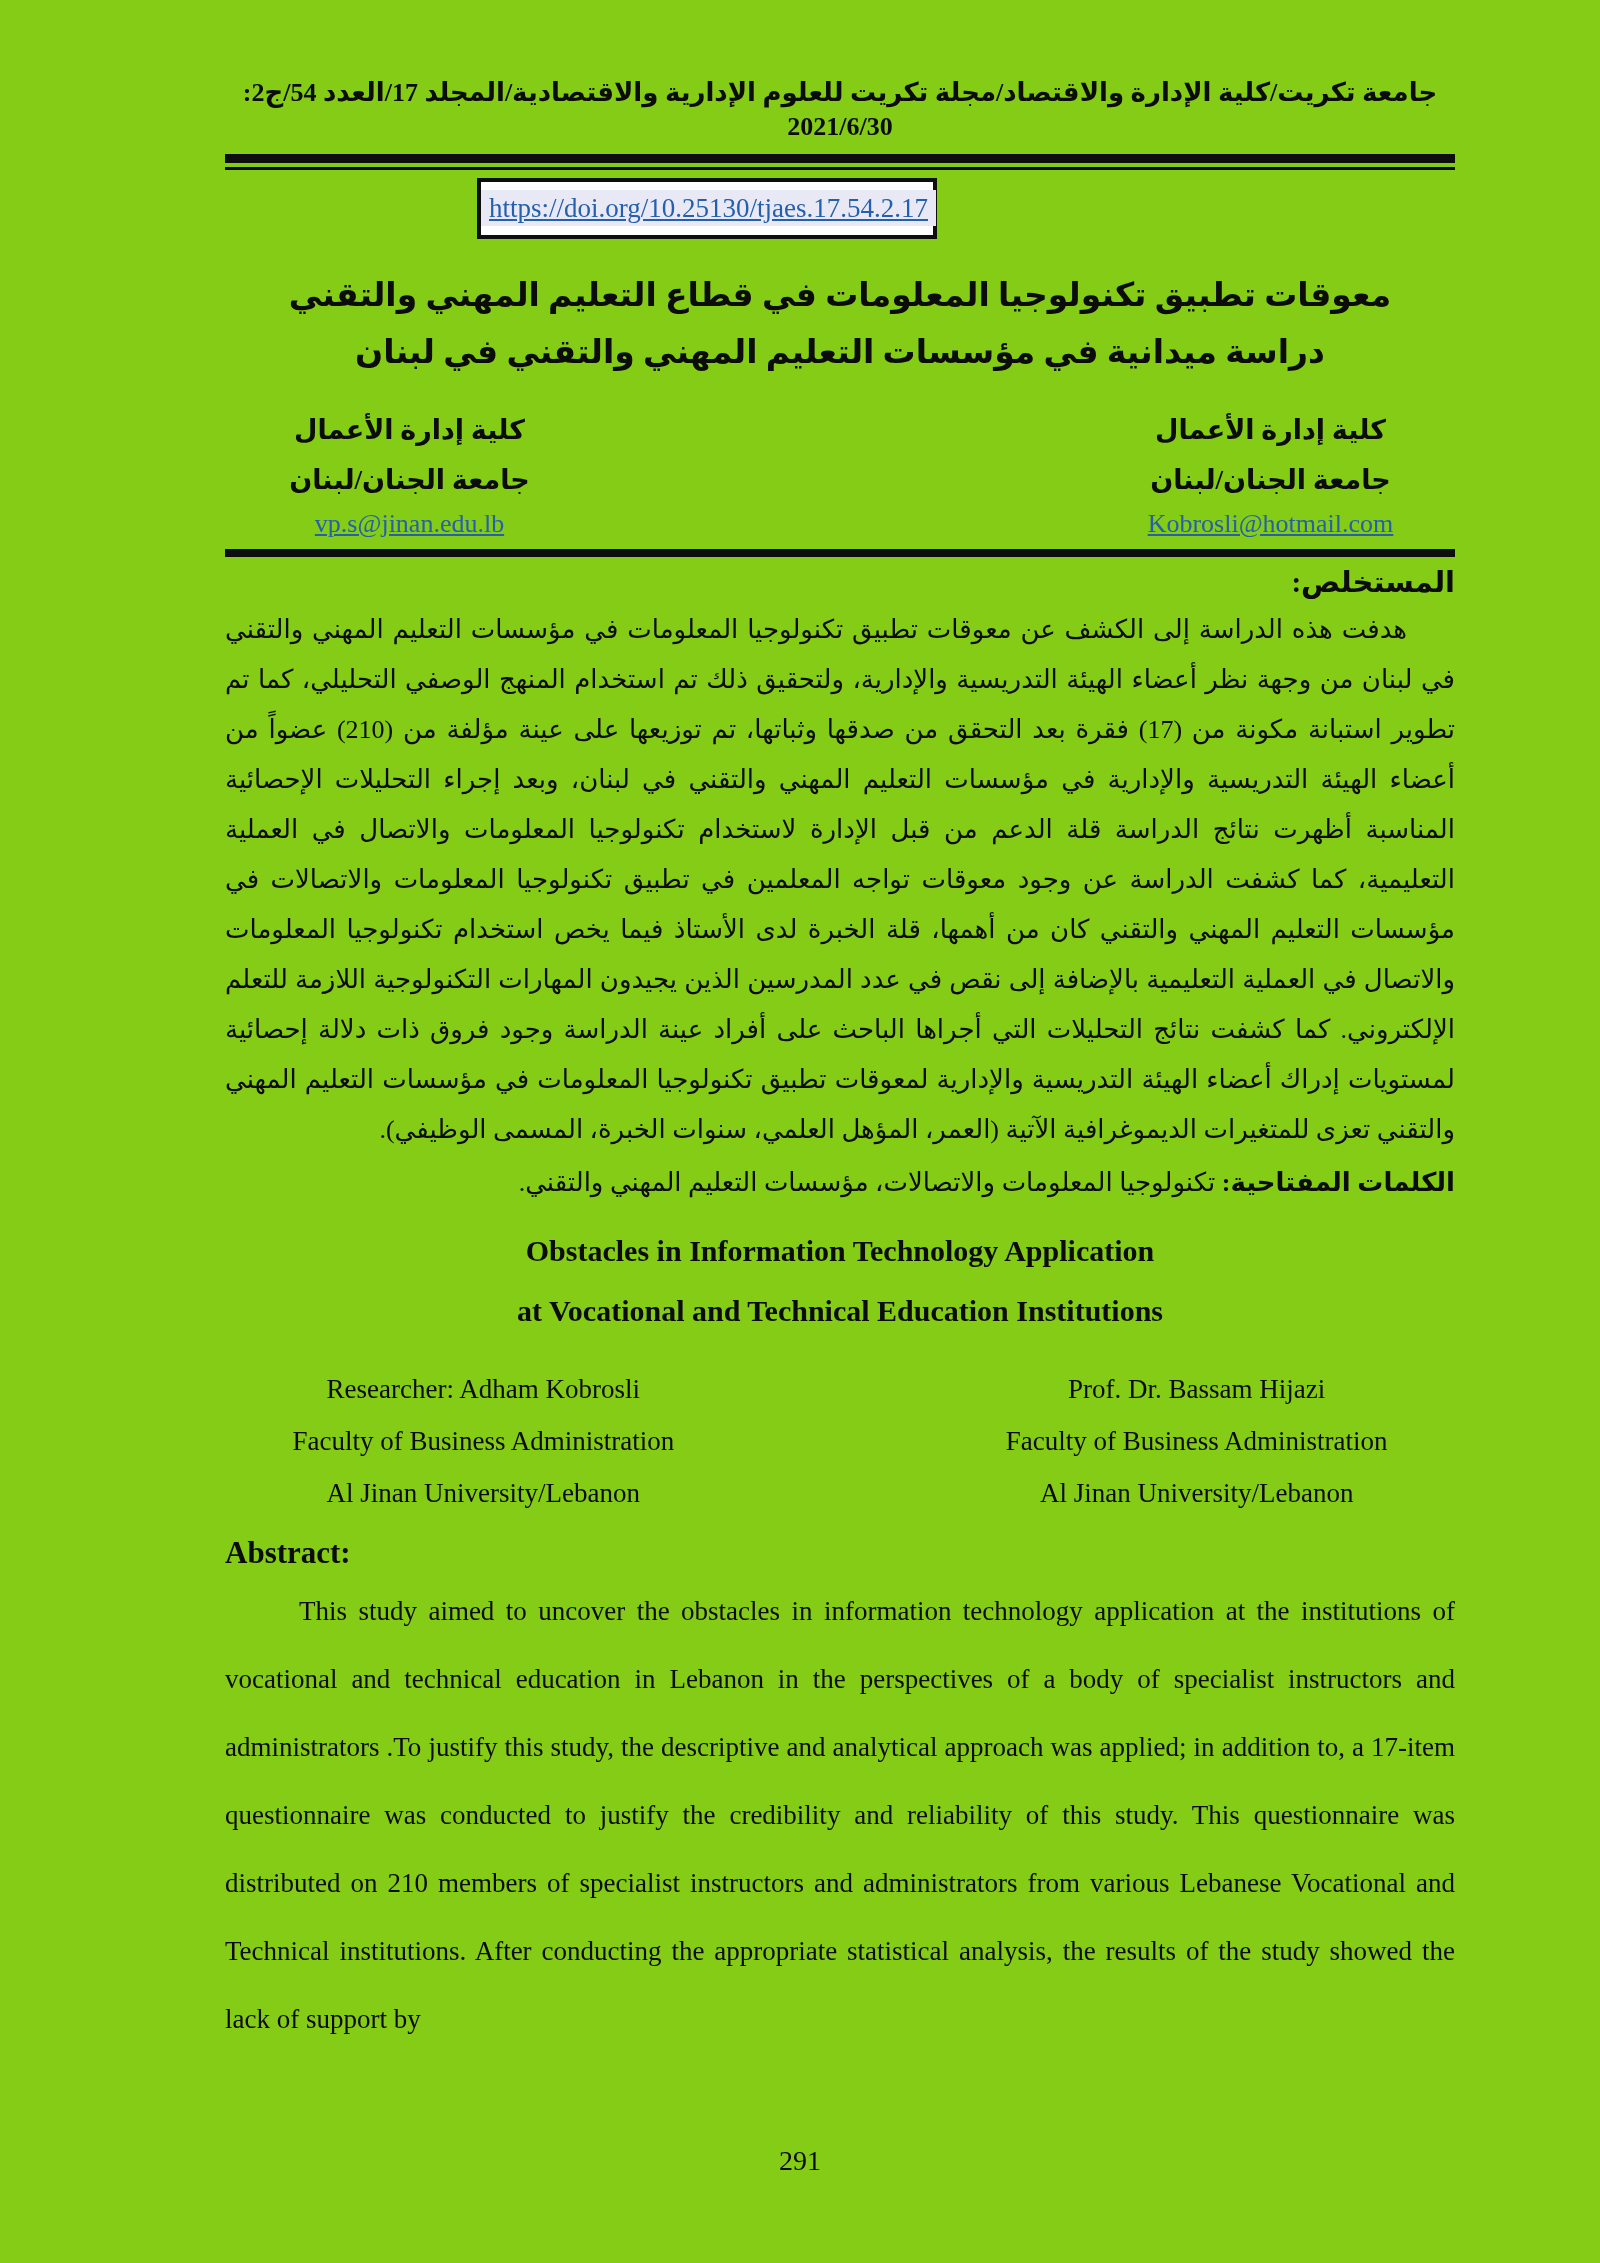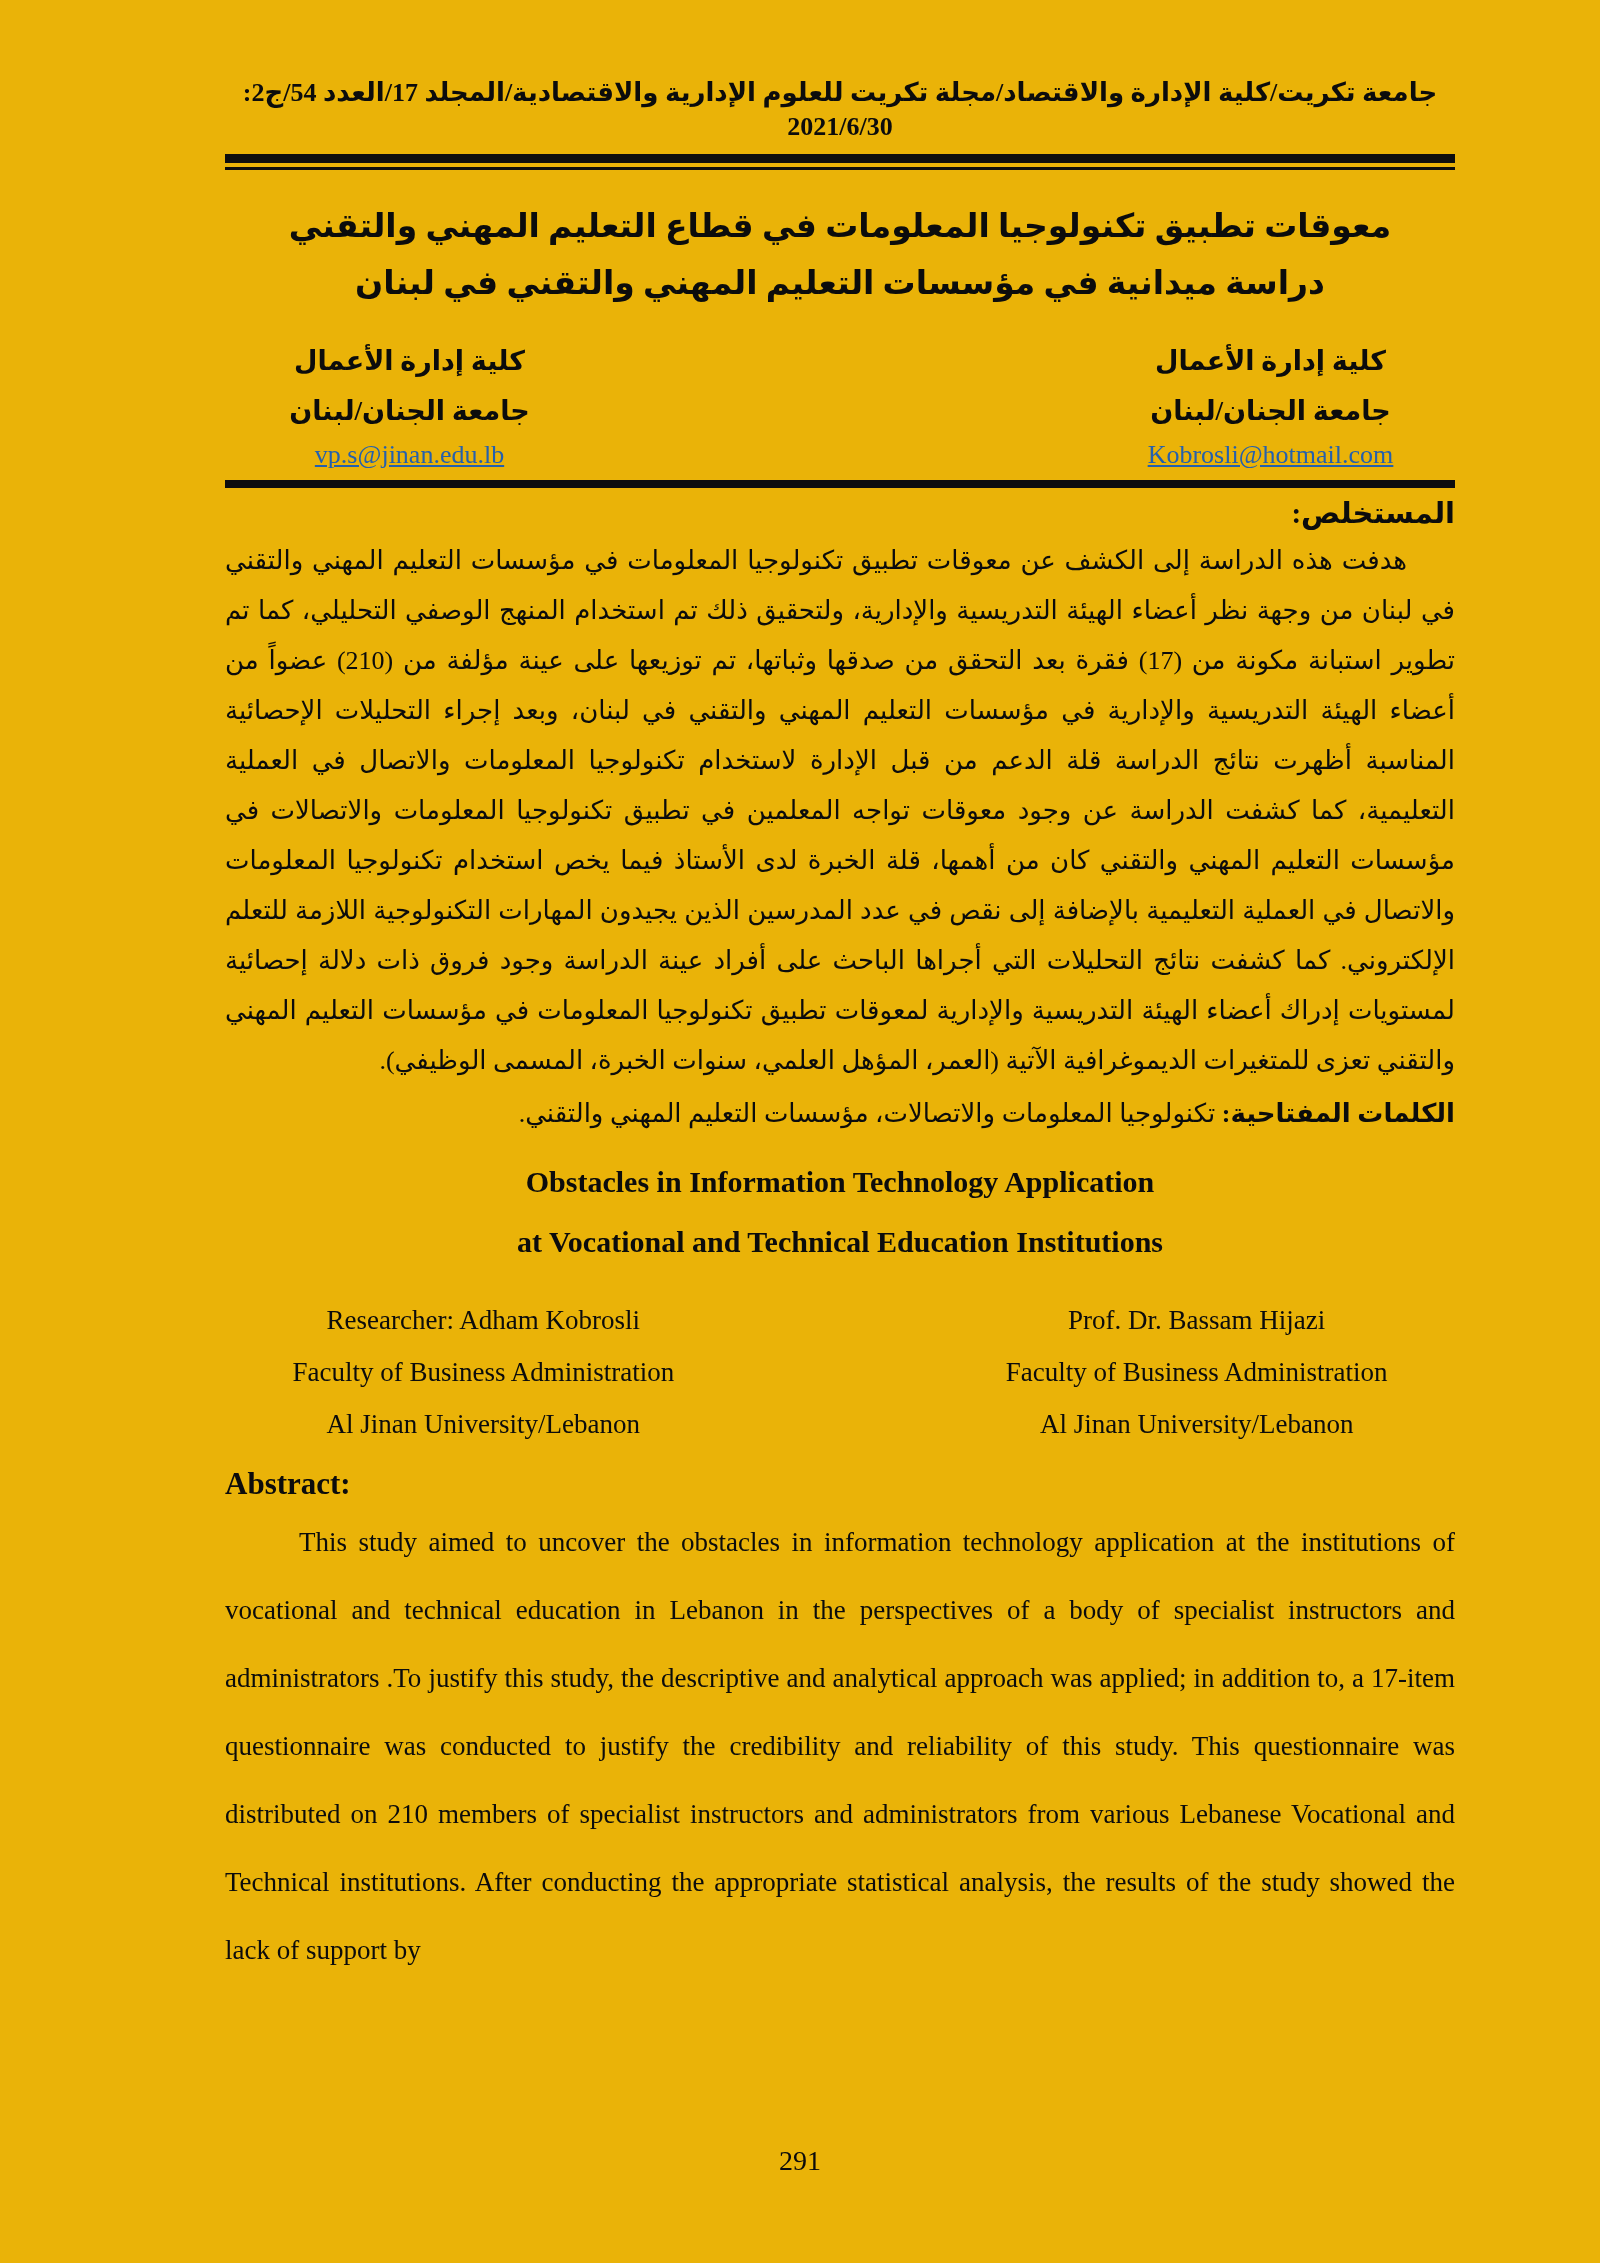--- a/index.html
+++ b/index.html
@@ -1,19 +1,19 @@
 <!DOCTYPE html>
 <html lang="ar"><head>
 <meta charset="utf-8">
 <style>
   html,body { margin:0; padding:0; background:#ffffff; }
   .page {
     position:relative;
     width:1600px; height:2263px;
-    background:#eab308;
+    background:#84cc16;
     color:#0c0c0c;
     font-family:"Liberation Serif","DejaVu Serif","DejaVu Sans",serif;
     overflow:hidden;
   }
   .content { position:absolute; left:225px; top:0; width:1230px; }
 
   .header-line {
     margin-top:76px;
     direction:rtl;
     text-align:center;
@@ -136,20 +136,23 @@
 <div class="page">
   <div class="content">
 
     <div class="header-line">جامعة تكريت/كلية الإدارة والاقتصاد/مجلة تكريت للعلوم الإدارية والاقتصادية/المجلد 17/العدد 54/ج2: 2021/6/30</div>
 
     <div class="double-rule">
       <div class="rule-thick"></div>
       <div class="rule-thin"></div>
     </div>
 
+    <div class="doi-box">
+      <a class="doi-link" href="#">https://doi.org/10.25130/tjaes.17.54.2.17</a>
+    </div>
 
     <div class="title-ar">
       <div>معوقات تطبيق تكنولوجيا المعلومات في قطاع التعليم المهني والتقني</div>
       <div>دراسة ميدانية في مؤسسات التعليم المهني والتقني في لبنان</div>
     </div>
 
     <div class="authors-ar">
       <div class="author-col-ar">
         <div class="author-line-ar">كلية إدارة الأعمال</div>
         <div class="author-line-ar">جامعة الجنان/لبنان</div>

